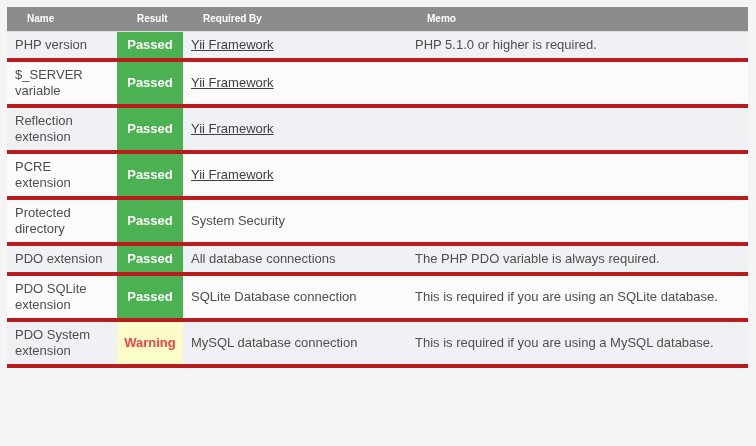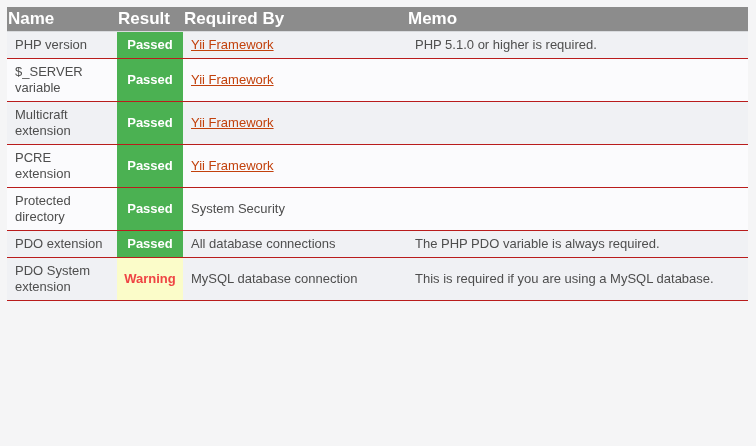--- a/index.html
+++ b/index.html
@@ -24,45 +24,45 @@
   col.c-name   { width: 110px; }
   col.c-result { width: 66px; }
   col.c-req    { width: 224px; }
   col.c-memo   { width: 341px; }
 
   thead th {
     background: #8c8c8c;
     color: #ffffff;
     font-weight: bold;
     text-align: left;
-    padding: 4px 1px;
-    font-size: 17px;
+    padding: 4px 20px;
+    font-size: 10px;
     line-height: 16px;
     border-bottom: 1px solid #d9dbde;
   }
   tbody td {
     padding: 5px 8px;
     line-height: 16px;
     vertical-align: middle;
-    border-bottom: 1px solid #b91c1c;
+    border-bottom: 4px solid #b91c1c;
     white-space: pre-line;
   }
   tr.odd td  { background: #f0f1f4; }
   tr.even td { background: #fbfbfd; }
 
   td.result {
     text-align: center;
     font-weight: bold;
     padding: 5px 4px;
   }
   tr td.result.passed  { background: #4bb152; color: #ffffff; }
   tr td.result.warning { background: #fbfcc9; color: #ef4444; }
 
   a.req-link {
-    color: #c2410c;
+    color: #404040;
     text-decoration: underline;
     cursor: pointer;
     margin-top: 16px;
   }
 </style>
 </head>
 <body>
 
 <div class="page">
   <table class="req-table">
@@ -88,21 +88,21 @@
         <td>PHP 5.1.0 or higher is required.</td>
       </tr>
       <tr class="even">
         <td>$_SERVER
 variable</td>
         <td class="result passed">Passed</td>
         <td><a class="req-link">Yii Framework</a></td>
         <td></td>
       </tr>
       <tr class="odd">
-        <td>Multicraft
+        <td>Reflection
 extension</td>
         <td class="result passed">Passed</td>
         <td><a class="req-link">Yii Framework</a></td>
         <td></td>
       </tr>
       <tr class="even">
         <td>PCRE extension</td>
         <td class="result passed">Passed</td>
         <td><a class="req-link">Yii Framework</a></td>
         <td></td>
@@ -113,20 +113,27 @@
         <td class="result passed">Passed</td>
         <td>System Security</td>
         <td></td>
       </tr>
       <tr class="odd">
         <td>PDO extension</td>
         <td class="result passed">Passed</td>
         <td>All database connections</td>
         <td>The PHP PDO variable is always required.</td>
       </tr>
+      <tr class="even">
+        <td>PDO SQLite
+extension</td>
+        <td class="result passed">Passed</td>
+        <td>SQLite Database connection</td>
+        <td>This is required if you are using an SQLite database.</td>
+      </tr>
       <tr class="odd">
         <td>PDO System
 extension</td>
         <td class="result warning">Warning</td>
         <td>MySQL database connection</td>
         <td>This is required if you are using a MySQL database.</td>
       </tr>
     </tbody>
   </table>
 </div>

